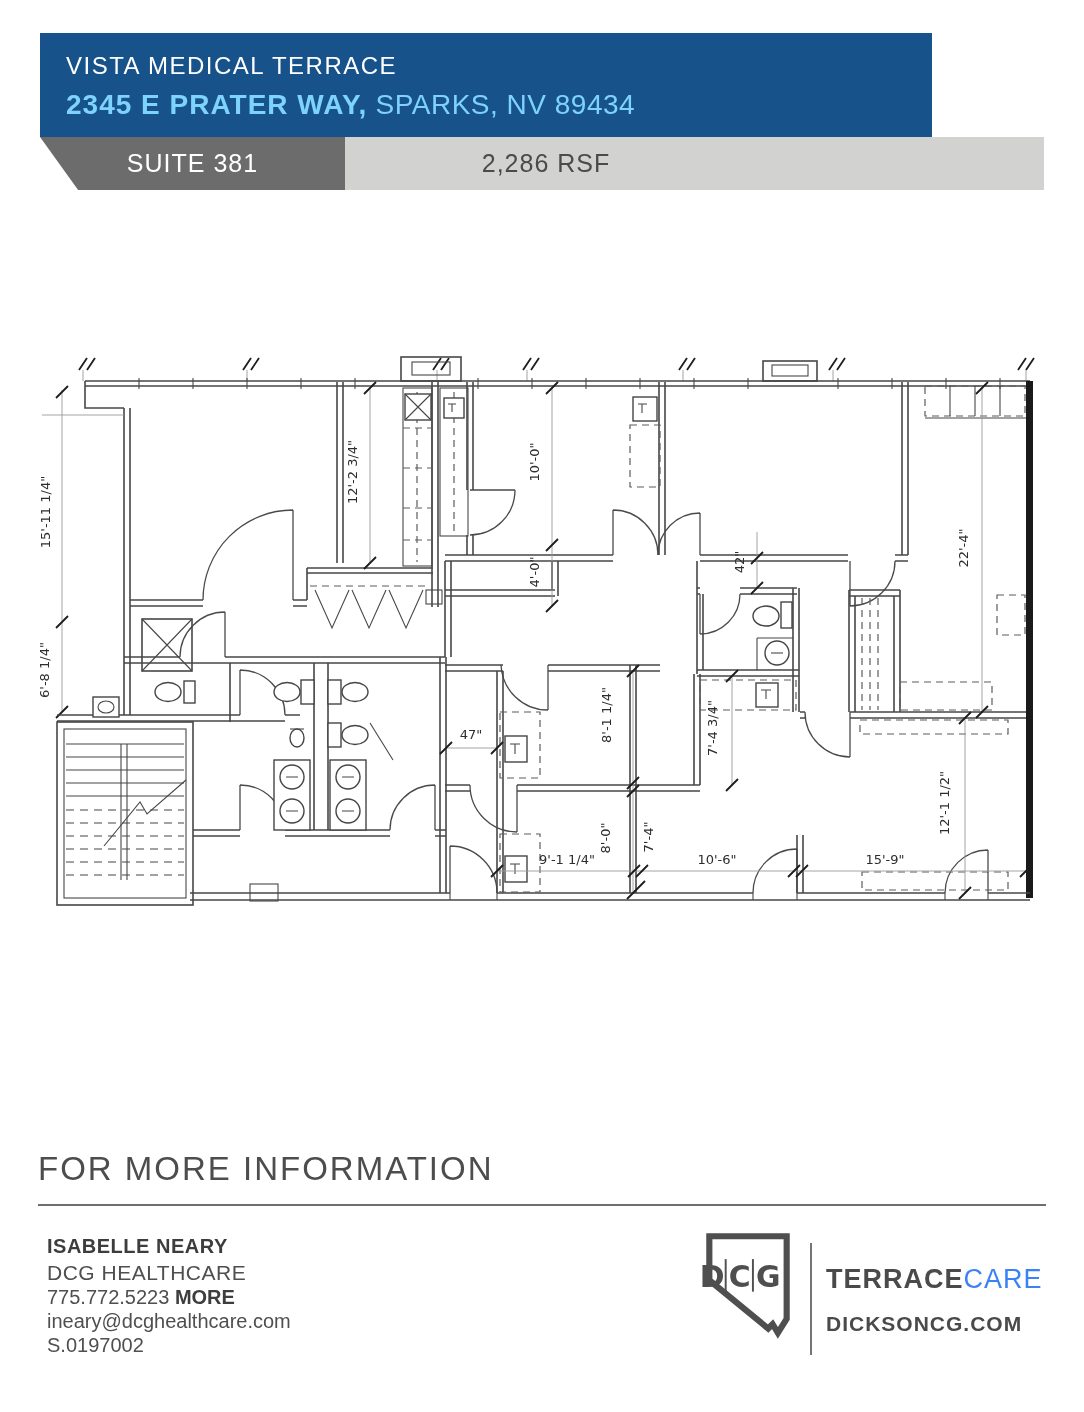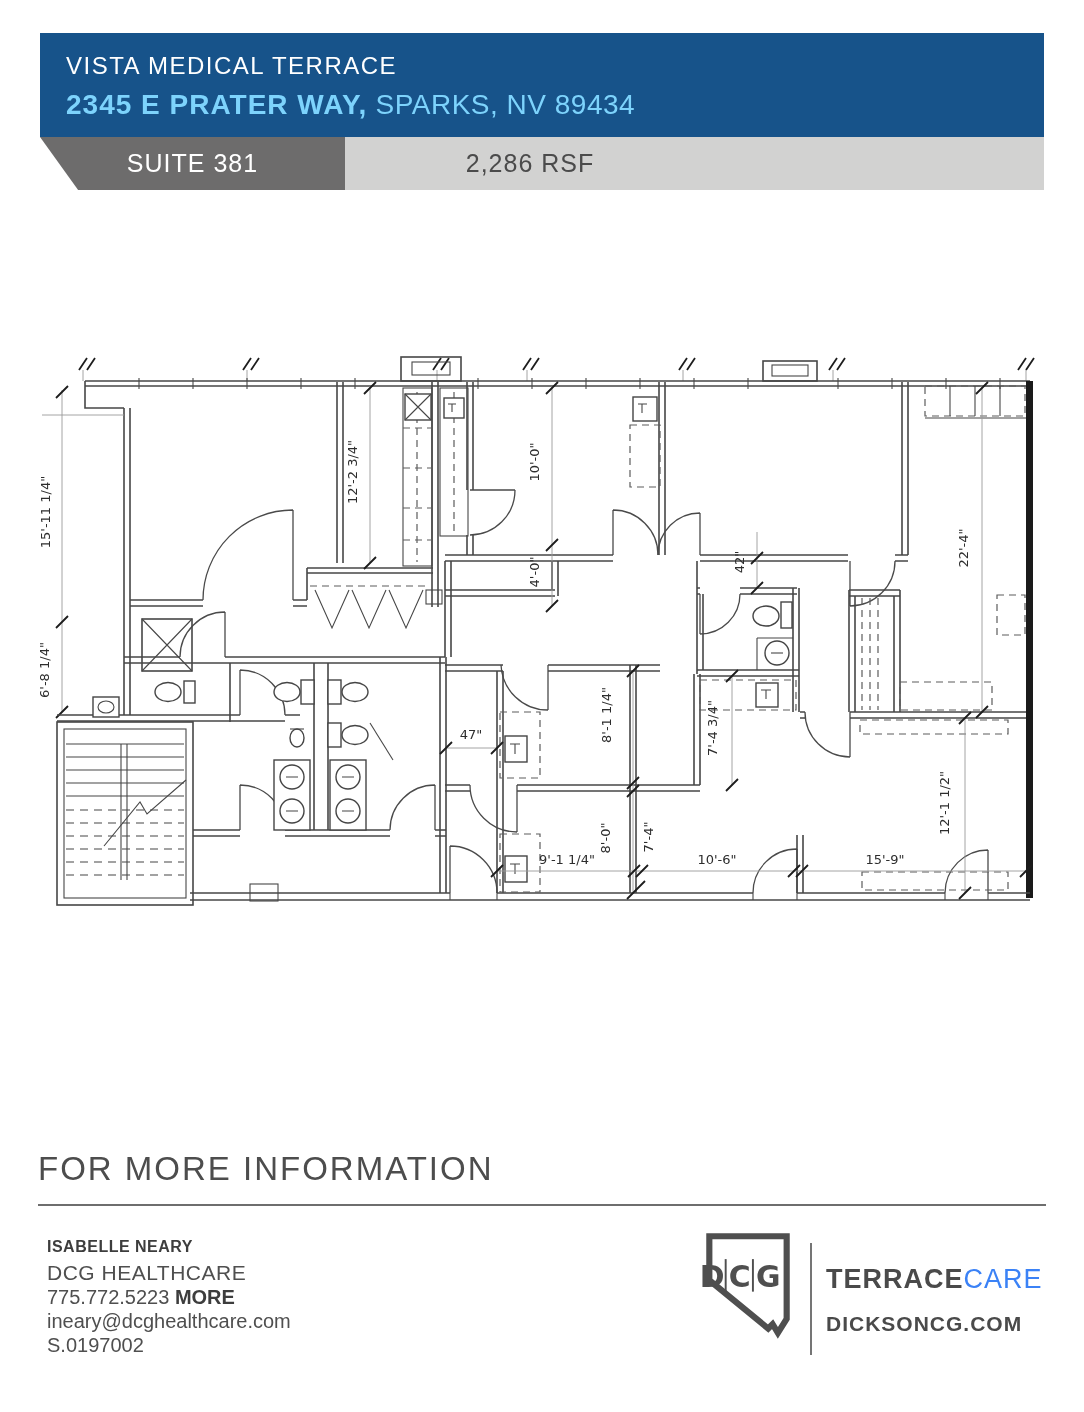--- a/index.html
+++ b/index.html
@@ -1,44 +1,44 @@
 <!DOCTYPE html>
 <html><head>
 <meta charset="utf-8">
 <style>
   html,body{margin:0;padding:0;background:#ffffff;}
   body{width:1084px;height:1412px;position:relative;font-family:"Liberation Sans","DejaVu Sans",sans-serif;overflow:hidden;}
 
   
-  .topbar{position:absolute;left:40px;top:33px;width:1004px;height:104px;background:#17538a;}
+  .topbar{position:absolute;left:40px;top:33px;width:892px;height:104px;background:#17538a;}
   .topbar .bld{position:absolute;left:26px;top:19px;color:#ffffff;font-size:24px;font-weight:500;letter-spacing:1.5px;}
   .topbar .addr{position:absolute;left:26px;top:56px;color:#7dd3fc;font-size:28px;font-weight:400;letter-spacing:0.5px;}
   .topbar .addr b{font-weight:700;letter-spacing:1px;}
   .suitebar{position:absolute;left:40px;top:137px;width:305px;height:53px;background:#6d6c6c;
             clip-path:polygon(0 0,100% 0,100% 100%,12.5% 100%);}
   .suitebar span{position:absolute;left:0;right:0;top:12px;text-align:center;color:#ffffff;font-size:25px;font-weight:500;letter-spacing:1px;}
   .areabar{position:absolute;left:345px;top:137px;width:699px;height:53px;background:#d2d2d1;}
-  .areabar span{position:absolute;left:0;top:12px;width:370px;text-align:center;color:#4b4b4b;font-size:25px;letter-spacing:1px;}
+  .areabar span{position:absolute;left:0;top:12px;width:370px;text-align:center;color:#4b4b4b;font-size:25px;letter-spacing:1px;padding-left:16px;}
 
   
   .plan{position:absolute;left:0;top:340px;}
   .wt  {stroke:#474747;stroke-width:1.6;fill:none;}
   .w1  {stroke:#474747;stroke-width:1.1;fill:none;}
   .dl  {stroke:#9a9a9a;stroke-width:0.9;fill:none;}
   .dash{stroke:#5c5c5c;stroke-width:1.2;fill:none;stroke-dasharray:7 5;}
   .arc {stroke:#4a4a4a;stroke-width:1.3;fill:none;}
   .tick{stroke:#1d1d1d;stroke-width:1.8;fill:none;}
   .fix {stroke:#454545;stroke-width:1.4;fill:#ffffff;}
   .dtxt{font:13px "DejaVu Sans",sans-serif;fill:#2d2d2d;}
 
   
   .fmi{position:absolute;left:38px;top:1150px;font-size:33px;letter-spacing:2px;color:#4d4d4d;font-weight:400;}
   .rule{position:absolute;left:38px;top:1204px;width:1008px;height:2px;background:#6e6e6e;}
   .contact{position:absolute;left:47px;top:1233px;color:#4f4f4f;font-size:20px;line-height:24px;}
-  .contact .nm{font-size:16px;font-weight:700;color:#3d3d3d;line-height:27px;letter-spacing:0.5px;}
+  .contact .nm{font-size:20px;font-weight:700;color:#3d3d3d;line-height:27px;letter-spacing:0.5px;}
   .contact .co{font-size:21px;line-height:25px;letter-spacing:0.5px;}
   .contact b{color:#3d3d3d;}
   .logo-svg{position:absolute;left:697px;top:1231px;}
   .logo-div{position:absolute;left:810px;top:1243px;width:2px;height:112px;background:#757575;}
   .brand{position:absolute;left:826px;top:1264px;}
   .brand .l1{font-size:27px;font-weight:700;color:#4a4a4a;letter-spacing:1px;}
   .brand .l1 .lt{color:#3b82f6;font-weight:400;}
   .brand .l2{font-size:21px;font-weight:700;color:#4a4a4a;letter-spacing:1px;margin-top:17px;}
 </style>
 </head>

